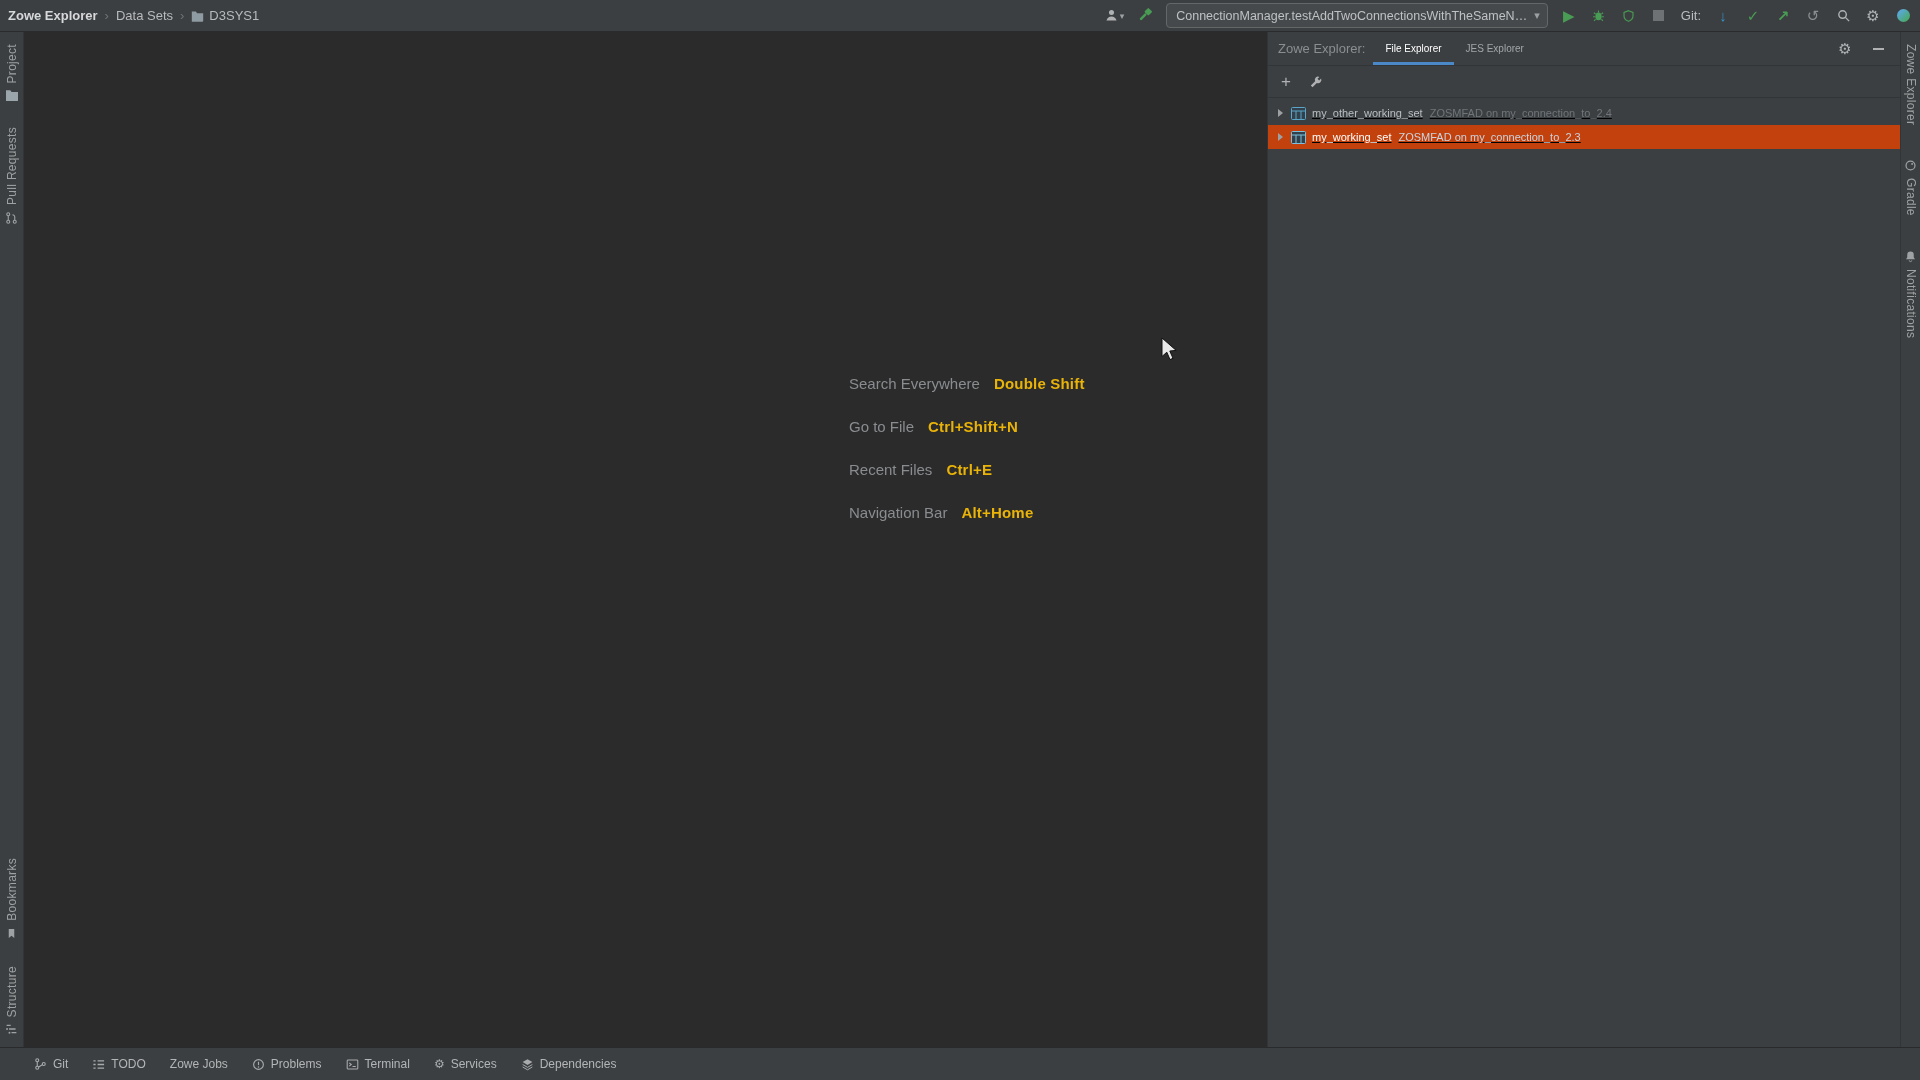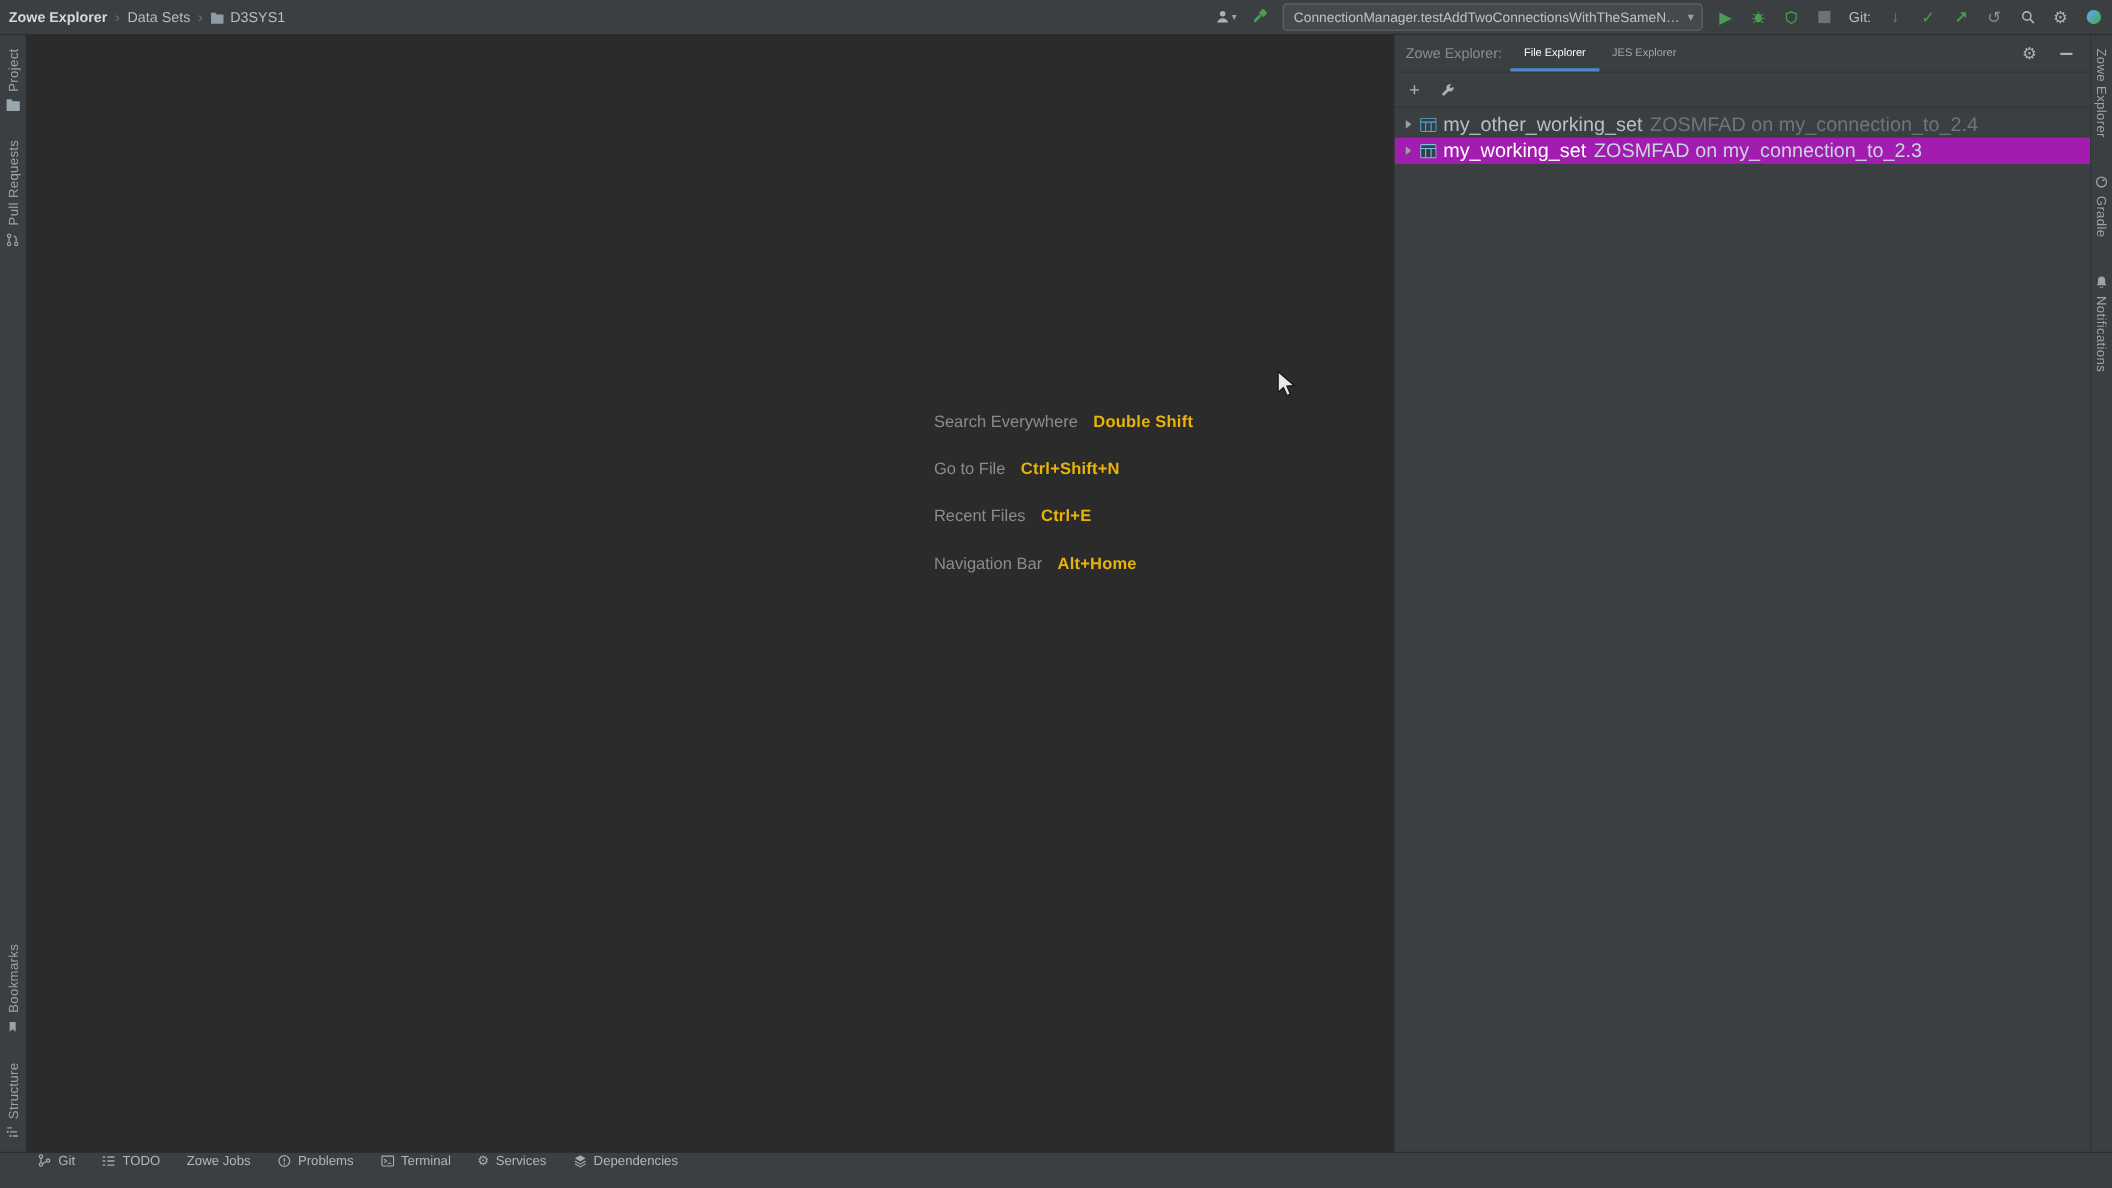--- a/index.html
+++ b/index.html
@@ -63,34 +63,34 @@
   .ptitle{font-size:13px;color:#8a8e91;margin-right:8px;align-self:center;white-space:nowrap;}
   .ptab{display:flex;align-items:center;padding:3px 12px 0 12px;font-size:10px;
         color:#a2a6a9;box-sizing:border-box;border-bottom:3px solid transparent;
         white-space:nowrap;cursor:default;}
   .ptab.active{color:#ffffff;border-bottom-color:#4a88c7;}
   .phead-right{margin-left:auto;display:flex;align-items:center;gap:15px;padding-right:13px;}
   .minbar{width:11px;height:2px;background:#afb1b3;}
   .ptools{height:31px;display:flex;align-items:center;gap:16px;padding-left:13px;
           border-bottom:1px solid #323537;color:#afb1b3;}
   .plus{font-size:17px;line-height:1;cursor:default;}
-  .tree{padding-top:3px;font-size:18px;}
+  .tree{padding-top:3px;font-size:11px;text-decoration:underline;}
   .trow{height:24px;display:flex;align-items:center;padding-left:10px;cursor:default;}
-  .trow.selected{background:#a21caf;}
+  .trow.selected{background:#c2410c;}
   .chev{width:0;height:0;border-top:4px solid transparent;border-bottom:4px solid transparent;
         border-left:5px solid #9da0a3;margin-right:8px;flex:none;}
   .ws-icon{margin-right:6px;flex:none;}
   .tname{color:#b9bfc4;margin-right:7px;white-space:nowrap;}
   .tdetail{color:#6f757a;white-space:nowrap;}
   .trow.selected .tname{color:#ffffff;}
   .trow.selected .tdetail{color:#c9d4e0;}
 
   
   .statusbar{height:33px;background:#3c3f41;border-top:1px solid #282a2c;
-             display:flex;align-items:flex-start;gap:24px;padding-left:34px;
+             display:flex;align-items:center;gap:24px;padding-left:34px;
              box-sizing:border-box;font-size:12px;color:#b3b5b7;}
   .sitem{display:flex;align-items:center;gap:6px;cursor:default;white-space:nowrap;}
   .sitem .gearglyph{font-size:12px;color:#a8aaac;}
 </style>
 </head>
 <body>
 
 <div class="app">
 
   <div class="topbar">

